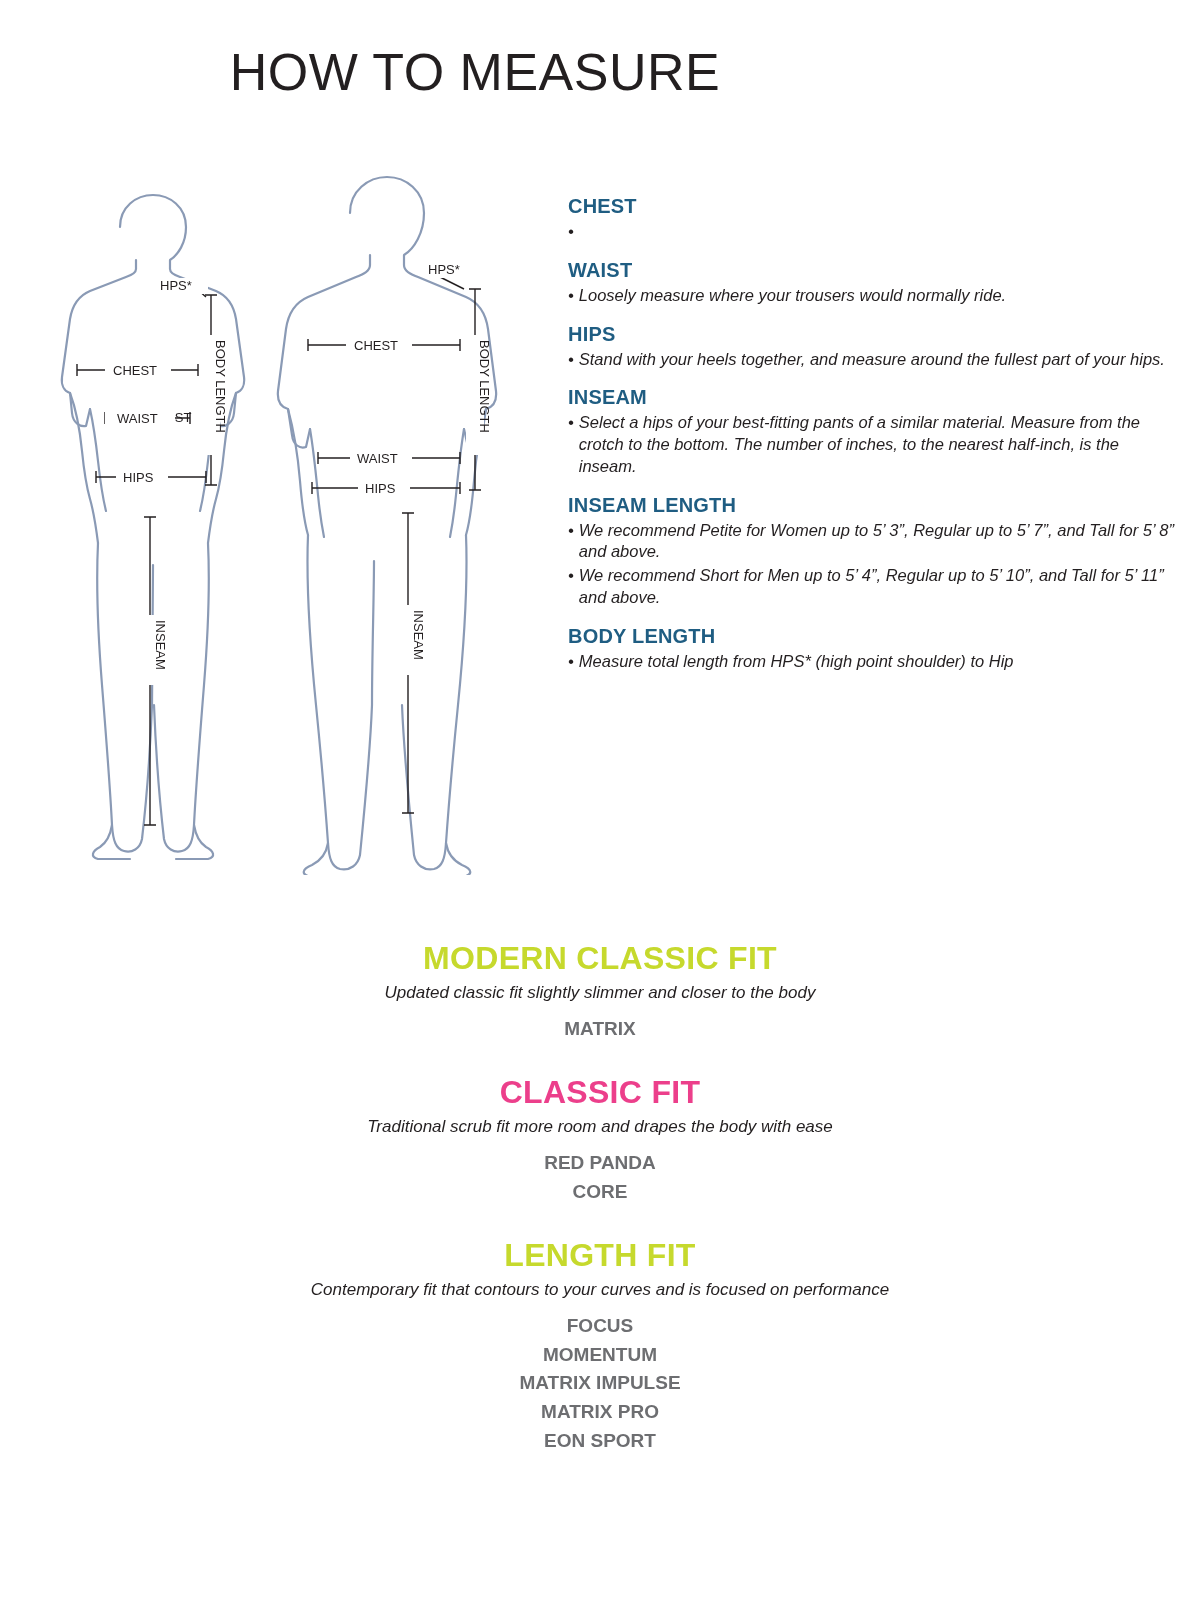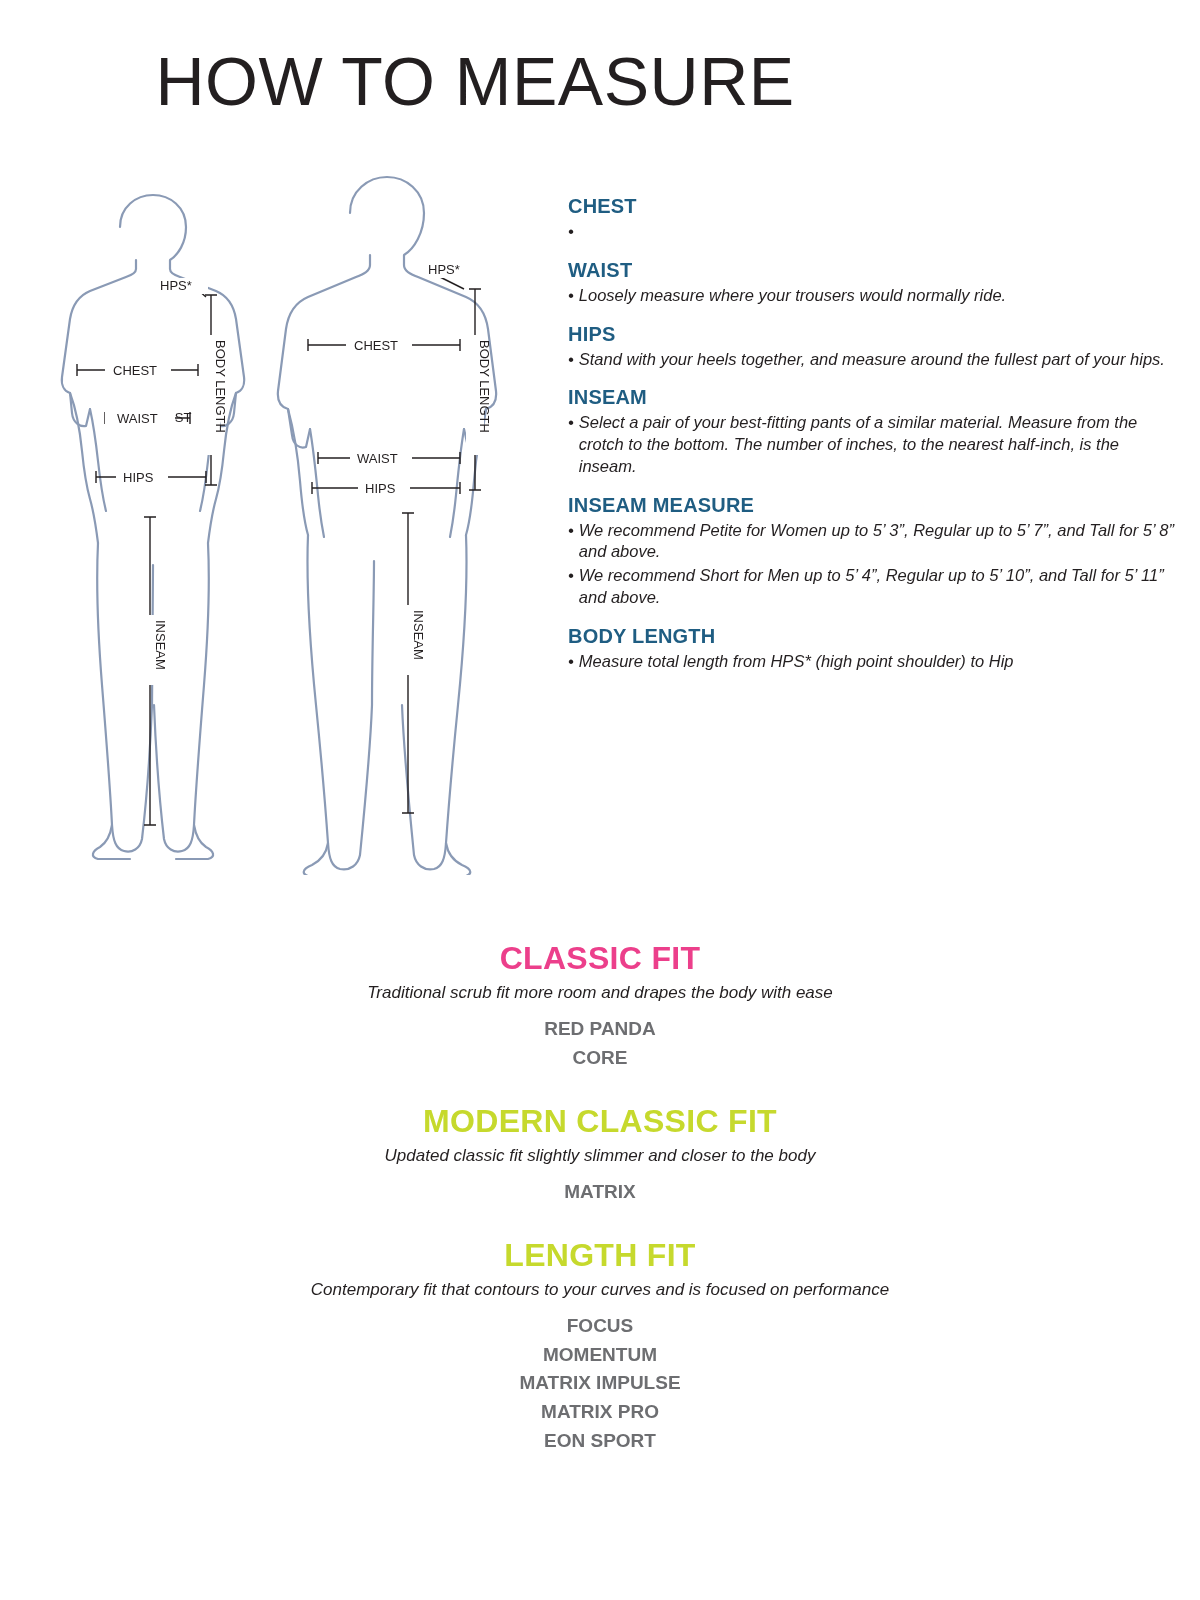--- a/index.html
+++ b/index.html
@@ -22,21 +22,21 @@
     height: 1600px;
   }
 
   
   .title {
     position: absolute;
     top: 42px;
     left: 0;
     width: 950px;
     text-align: center;
-    font-size: 68px;
+    font-size: 52px;
     font-weight: 400;
     letter-spacing: 0.5px;
     color: #231f20;
   }
 
   
   .figures {
     position: absolute;
     top: 165px;
     left: 20px;
@@ -282,26 +282,26 @@
       <div class="instr-item">
         <span class="instr-bullet">•</span>
         <span>Stand with your heels together, and measure around the fullest part of your hips.</span>
       </div>
     </div>
 
     <div class="instr-block">
       <div class="instr-head">INSEAM</div>
       <div class="instr-item">
         <span class="instr-bullet">•</span>
-        <span>Select a pair of your best-fitting pants of a similar material. Measure from the crotch to the bottom. The number of inches, to the nearest half-inch, is the inseam.</span>
-      </div>
-    </div>
-
-    <div class="instr-block">
-      <div class="instr-head">INSEAM MEASURE</div>
+        <span>Select a hips of your best-fitting pants of a similar material. Measure from the crotch to the bottom. The number of inches, to the nearest half-inch, is the inseam.</span>
+      </div>
+    </div>
+
+    <div class="instr-block">
+      <div class="instr-head">INSEAM LENGTH</div>
       <div class="instr-item">
         <span class="instr-bullet">•</span>
         <span>We recommend Petite for Women up to 5’ 3”, Regular up to 5’ 7”, and Tall for 5’ 8” and above.</span>
       </div>
       <div class="instr-item">
         <span class="instr-bullet">•</span>
         <span>We recommend Short for Men up to 5’ 4”, Regular up to 5’ 10”, and Tall for 5’ 11” and above.</span>
       </div>
     </div>
 
@@ -309,32 +309,32 @@
       <div class="instr-head">BODY LENGTH</div>
       <div class="instr-item">
         <span class="instr-bullet">•</span>
         <span>Measure total length from HPS* (high point shoulder) to Hip</span>
       </div>
     </div>
 
   </div>
 
   <div class="fits">
+
+    <div class="fit-block">
+      <div class="fit-title lime">MODERN CLASSIC FIT</div>
+      <div class="fit-desc">Updated classic fit slightly slimmer and closer to the body</div>
+      <div class="fit-brand" style="white-space: pre-line;">MATRIX</div>
+    </div>
 
     <div class="fit-block">
       <div class="fit-title pink">CLASSIC FIT</div>
       <div class="fit-desc">Traditional scrub fit more room and drapes the body with ease</div>
       <div class="fit-brand" style="white-space: pre-line;">RED PANDA
 CORE</div>
-    </div>
-
-    <div class="fit-block">
-      <div class="fit-title lime">MODERN CLASSIC FIT</div>
-      <div class="fit-desc">Updated classic fit slightly slimmer and closer to the body</div>
-      <div class="fit-brand" style="white-space: pre-line;">MATRIX</div>
     </div>
 
     <div class="fit-block">
       <div class="fit-title lime">LENGTH FIT</div>
       <div class="fit-desc">Contemporary fit that contours to your curves and is focused on performance</div>
       <div class="fit-brand" style="white-space: pre-line;">FOCUS
 MOMENTUM
 MATRIX IMPULSE
 MATRIX PRO
 EON SPORT</div>

